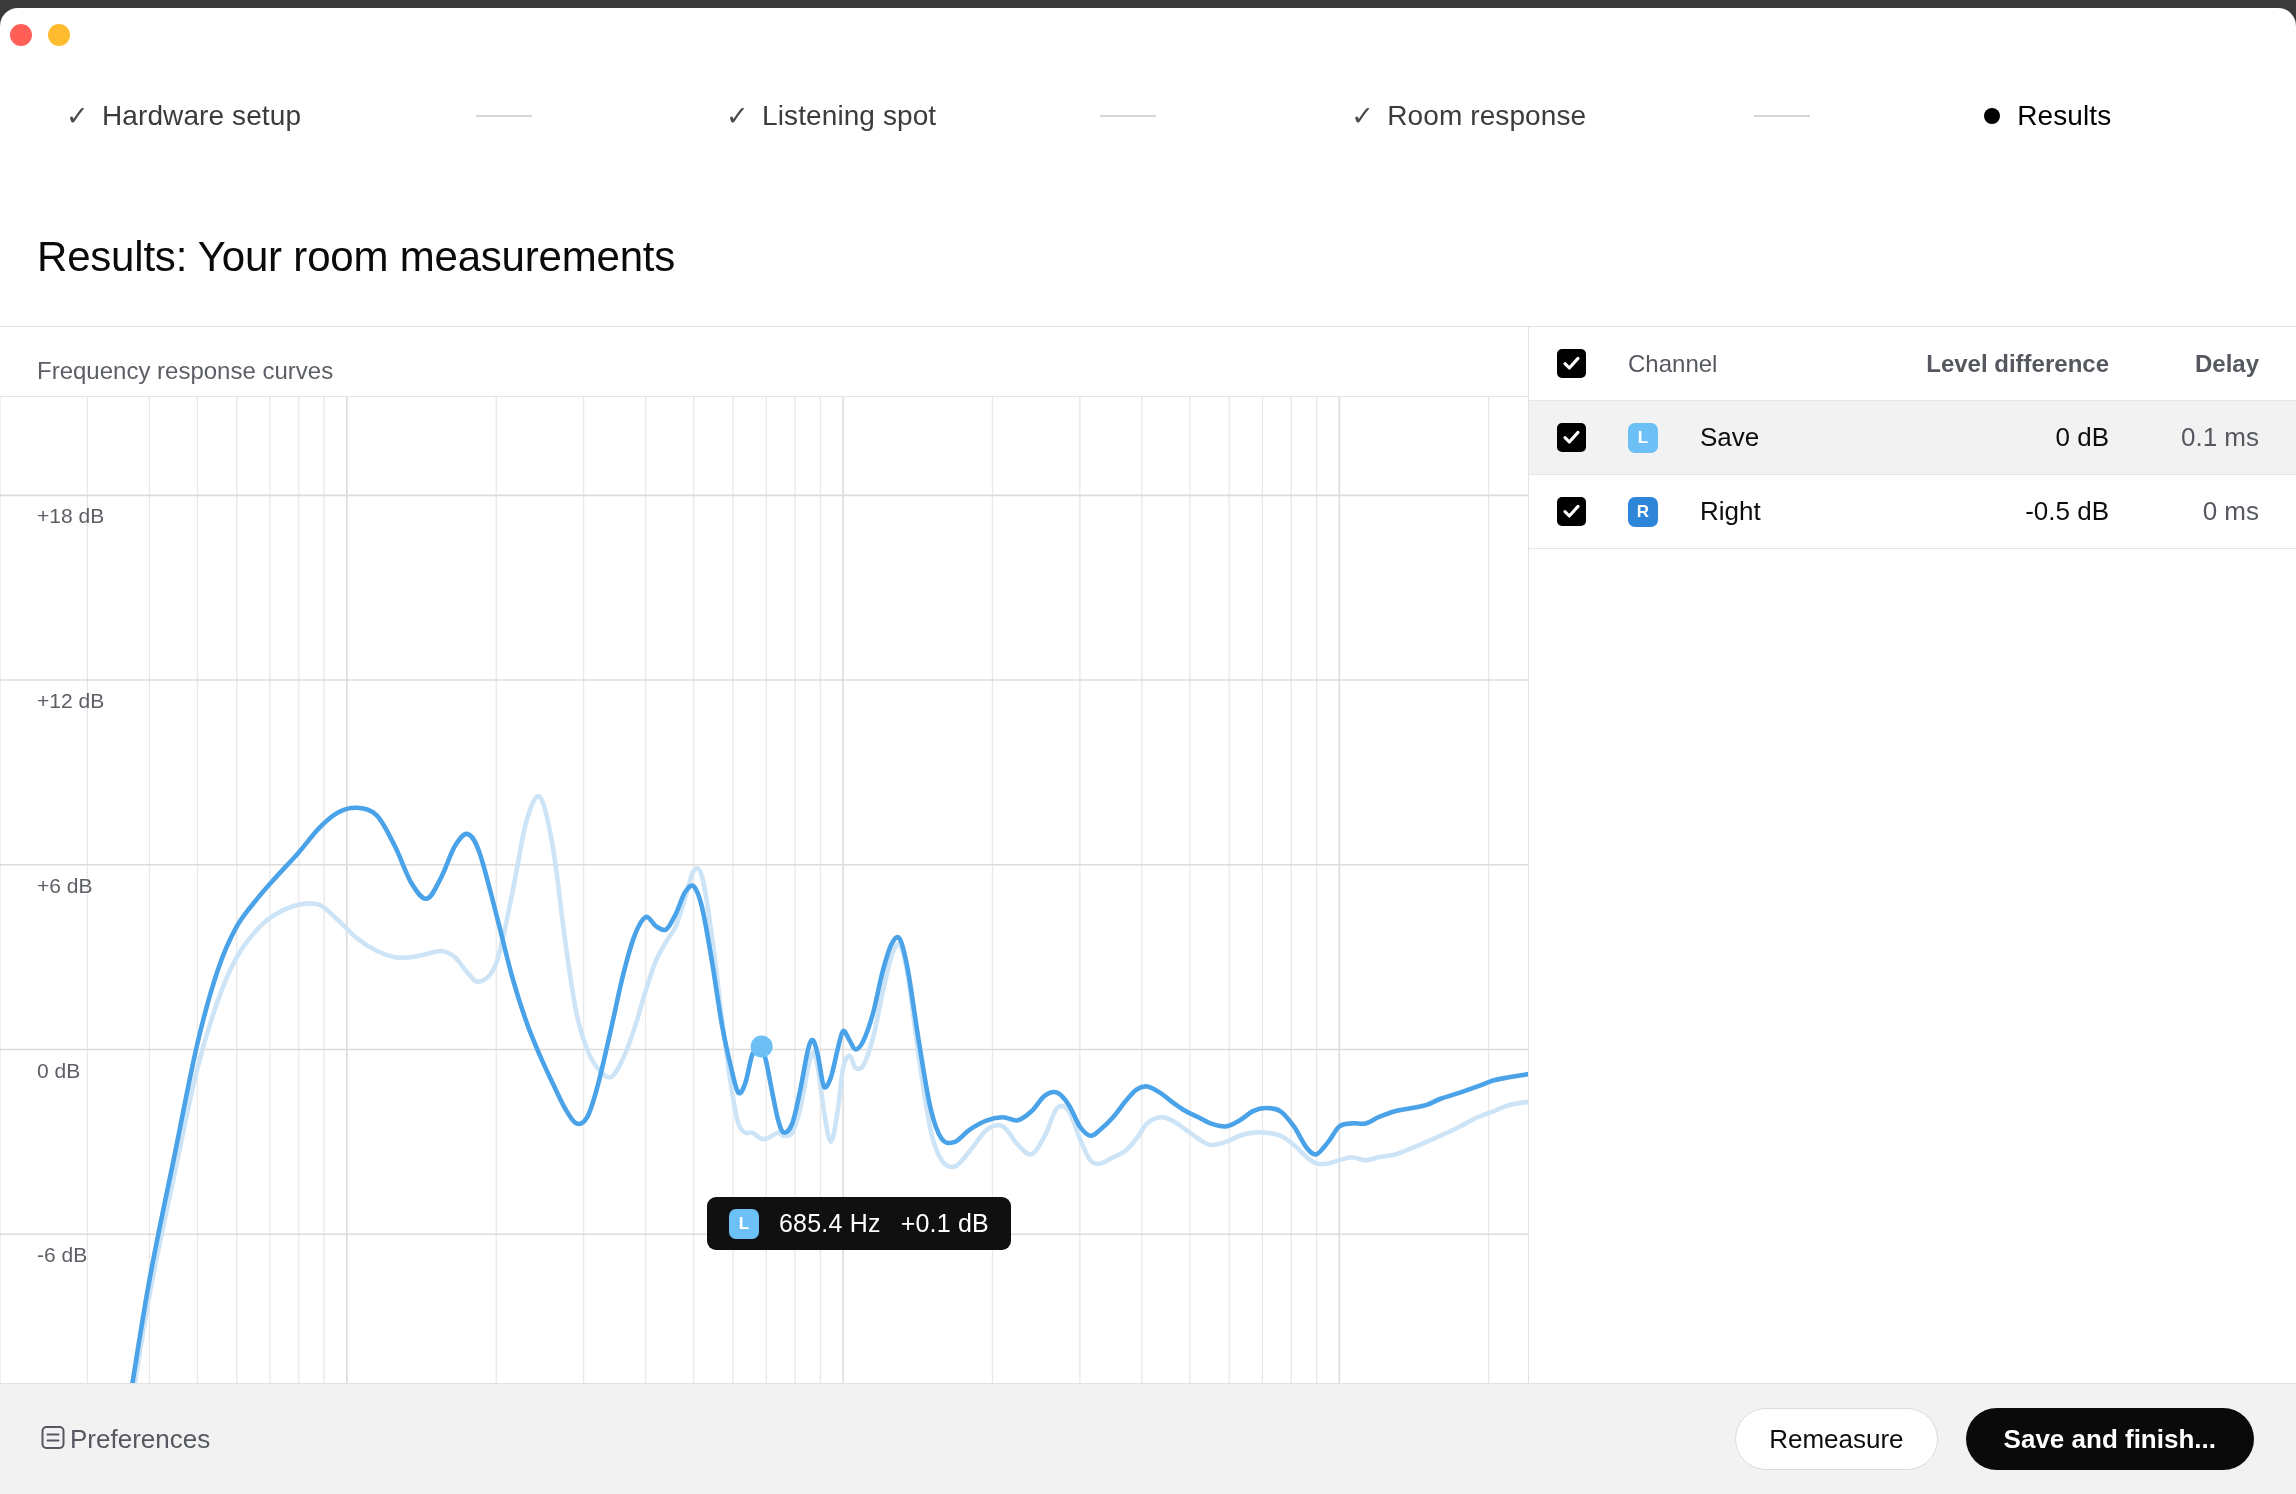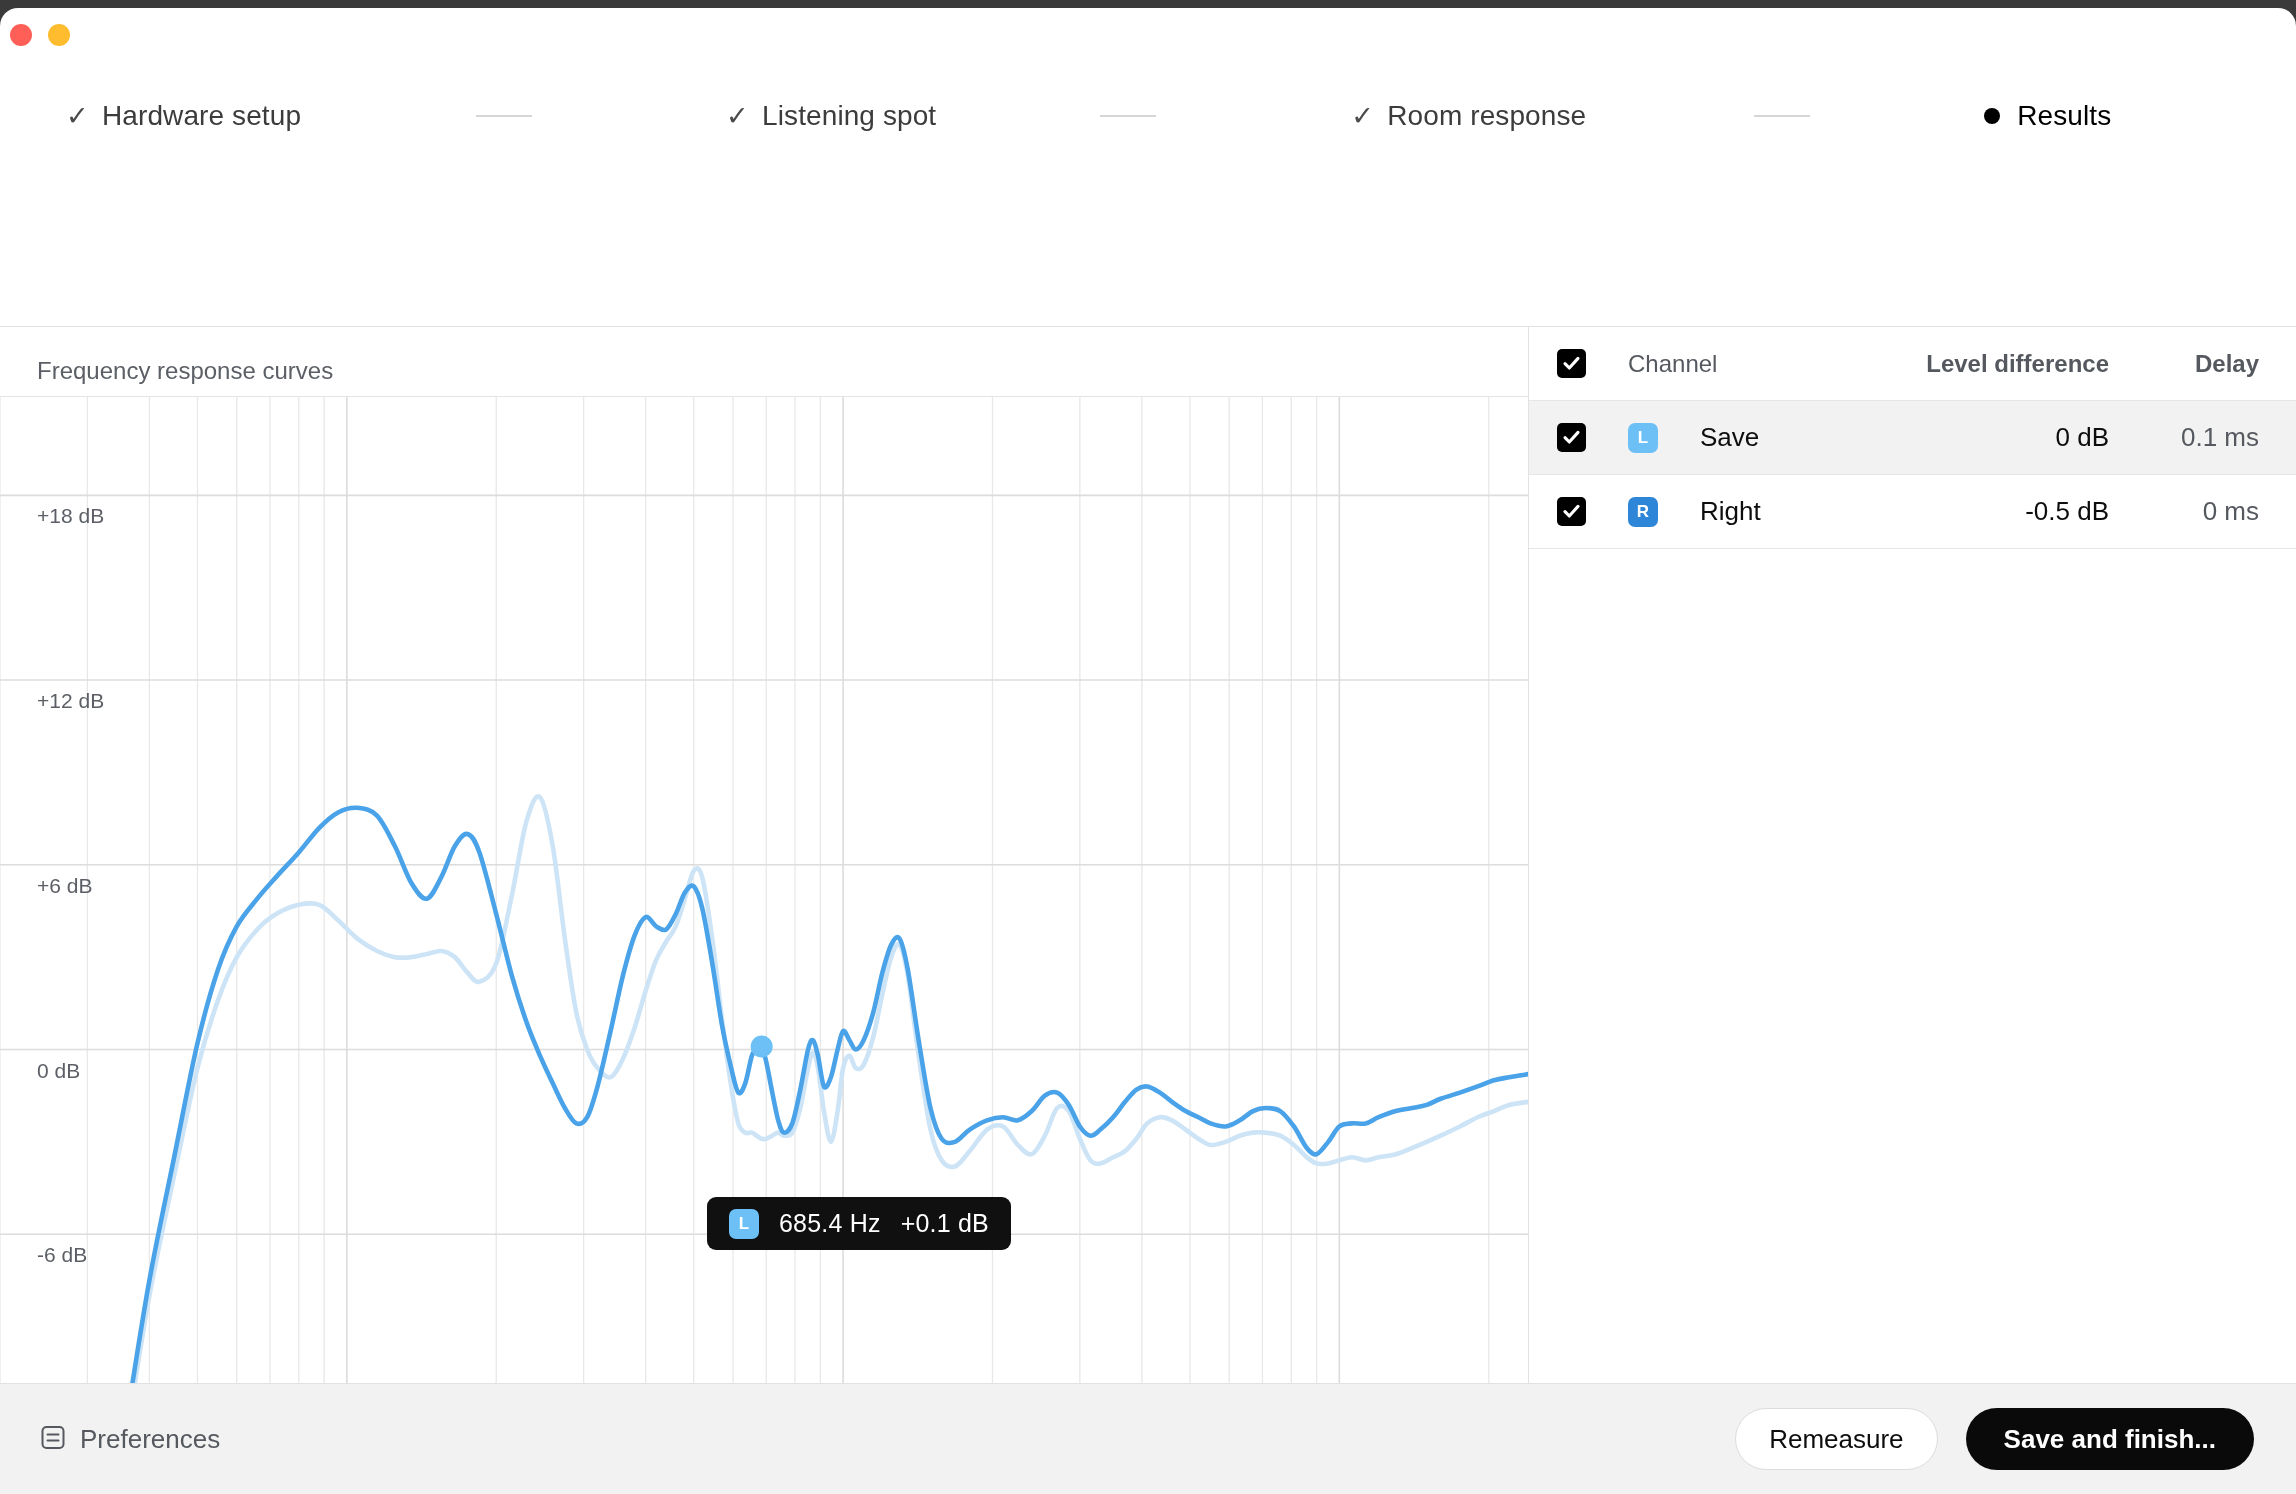--- a/index.html
+++ b/index.html
@@ -135,21 +135,21 @@
   .prow.header .col-level, .prow.header .col-delay { color: #55595f; font-size: 24px; font-weight: bold; }
 
   
   .footer {
     position: absolute; left: 0; top: 1375px;
     width: 2296px; height: 111px; background: #f2f2f2;
     border-top: 1px solid #e2e2e2;
   }
   .prefs {
     position: absolute; left: 40px; top: 50%; transform: translateY(-50%);
-    display: flex; align-items: center; gap: 14px;
+    display: flex; align-items: center; gap: 4px;
   }
   .prefs-label { font-size: 26px; color: #55595f; }
   .btn-row {
     position: absolute; right: 42px; top: 50%; transform: translateY(-50%);
     display: flex; align-items: center; gap: 28px;
   }
   .btn {
     height: 62px; padding: 0 33px; border-radius: 31px;
     display: flex; align-items: center; justify-content: center;
     font-size: 26px; white-space: nowrap; cursor: pointer;
@@ -189,20 +189,21 @@
     </div>
     <div class="sp-f"></div>
     <div class="connector"></div>
     <div class="sp-g"></div>
     <div class="step active">
       <span class="step-dot"></span>
       <span class="step-label">Results</span>
     </div>
   </div>
 
+  <div class="page-title">Results: Your room measurements</div>
 
   <div class="divider-h"></div>
 
   <div class="chart-wrap">
     <div class="chart-head-label">Frequency response curves</div>
     <div class="chart-head-rule"></div>
 
     <div class="plot">
       <svg id="plot-svg" width="1528" height="1305" viewBox="0 0 1528 1305">
         <g id="grid-minor">

